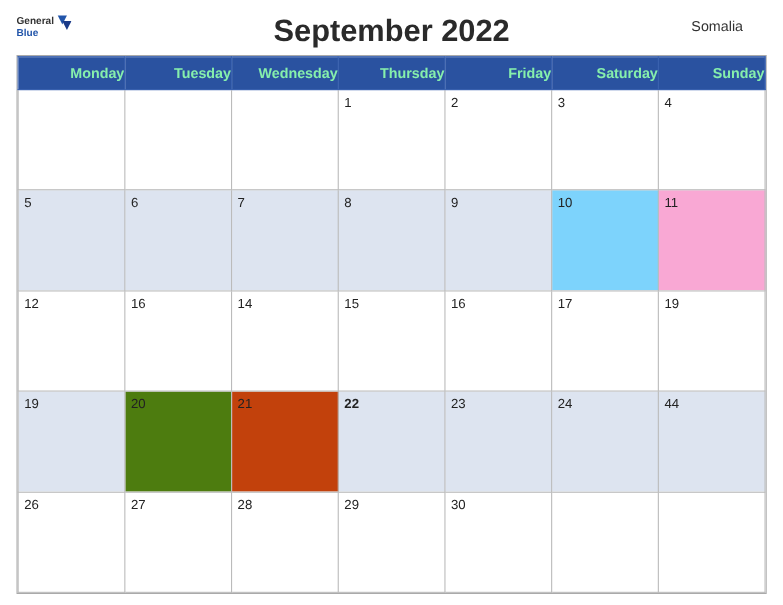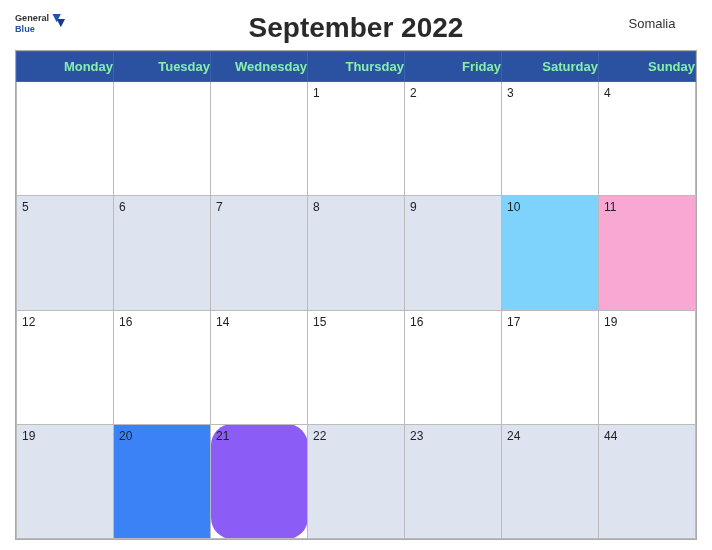--- a/index.html
+++ b/index.html
@@ -139,23 +139,32 @@
             <td><span class="day-num">12</span></td>
             <td><span class="day-num">16</span></td>
             <td><span class="day-num">14</span></td>
             <td><span class="day-num">15</span></td>
             <td><span class="day-num">16</span></td>
             <td><span class="day-num">17</span></td>
             <td><span class="day-num">19</span></td>
           </tr>
           <tr>
             <td style="background-color: rgb(221, 228, 240);"><span class="day-num">19</span></td>
-            <td style="background-color: #3b82f6;"><span class="day-num">20</span></td>
-            <td style="background-color: #8b5cf6; border-radius: 21px;"><span class="day-num">21</span></td>
-            <td style="background-color: rgb(221, 228, 240);"><span class="day-num">22</span></td>
+            <td style="background-color: #4d7c0f;"><span class="day-num">20</span></td>
+            <td style="background-color: #c2410c;"><span class="day-num">21</span></td>
+            <td style="background-color: rgb(221, 228, 240); font-weight: bold;"><span class="day-num">22</span></td>
             <td style="background-color: rgb(221, 228, 240);"><span class="day-num">23</span></td>
             <td style="background-color: rgb(221, 228, 240); margin-left: 46px;"><span class="day-num">24</span></td>
             <td style="background-color: rgb(221, 228, 240);"><span class="day-num">44</span></td>
+          </tr>
+          <tr>
+            <td><span class="day-num">26</span></td>
+            <td><span class="day-num">27</span></td>
+            <td><span class="day-num">28</span></td>
+            <td><span class="day-num">29</span></td>
+            <td><span class="day-num">30</span></td>
+            <td></td>
+            <td></td>
           </tr>
         </tbody>
     </table>
   </div>
 </div>
 
 </body></html>

